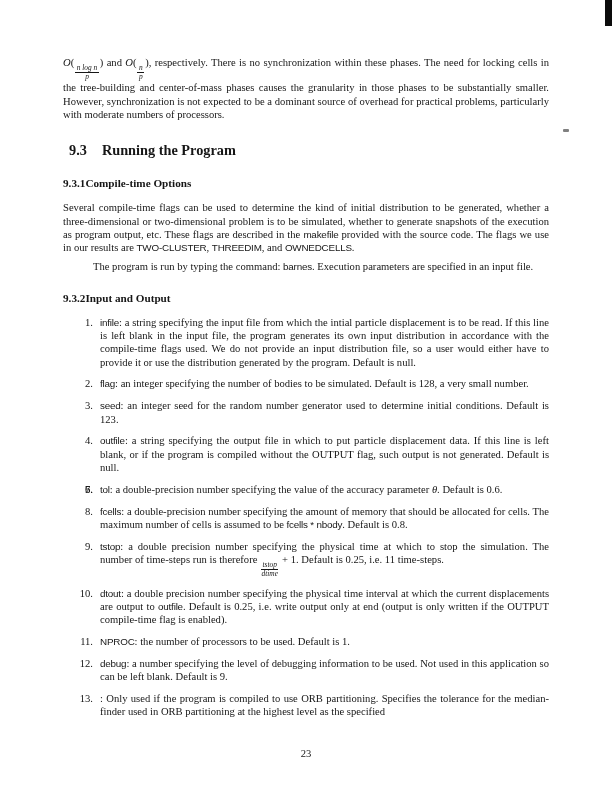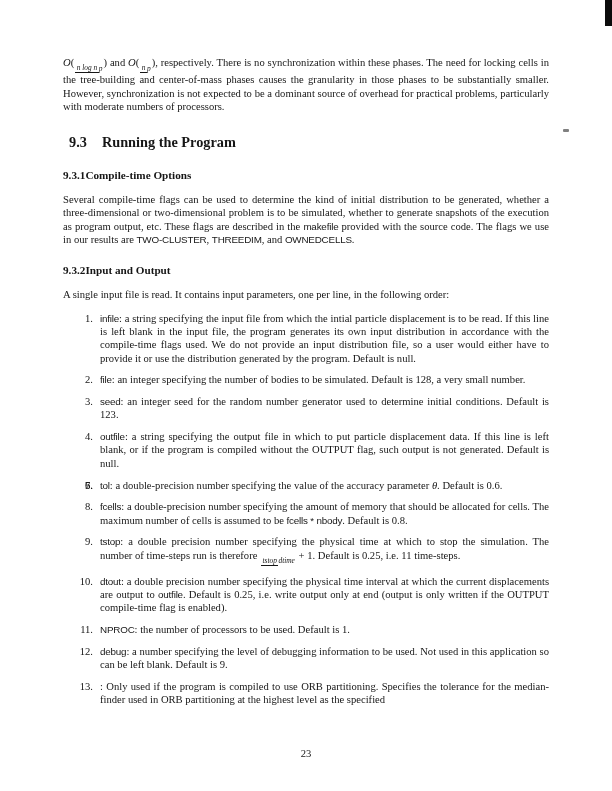--- a/index.html
+++ b/index.html
@@ -39,20 +39,21 @@
   }
   h2.subsec-head .sec-num { }
   .code {
     font-family: Liberation Sans, sans-serif;
     font-size: 0.93em;
     letter-spacing: -0.2px;
   }
   .i { font-style: italic; }
   .frac {
     display: inline-flex;
+    flex-direction: column;
     align-items: center;
     vertical-align: -0.55em;
     font-style: italic;
     font-size: 0.70em;
     line-height: 1.1;
     margin: 0 1px;
   }
   .frac .num { border-bottom: 0.8px solid #161616; padding: 0 1.5px; display: block; }
   .frac .den { display: block; }
   ol.param-list {
@@ -122,30 +123,30 @@
     <h1 class="sec-head">
       <span class="sec-num">9.3</span><span>Running the Program</span>
     </h1>
 
     <h2 class="subsec-head">
       <span class="sec-num">9.3.1</span><span>Compile-time Options</span>
     </h2>
 
     <p class="body-text"><span>Several compile-time flags can be used to determine the kind of initial distribution to be generated, whether a three-dimensional or two-dimensional problem is to be simulated, whether to generate snapshots of the execution as program output, etc. These flags are described in the </span><span class="code">makefile</span><span> provided with the source code. The flags we use in our results are </span><span class="code">TWO-CLUSTER</span><span>, </span><span class="code">THREEDIM</span><span>, and </span><span class="code">OWNEDCELLS</span><span>.</span></p>
 
+    <p class="body-text para-indent"><span>The program is run by typing the command: </span><span class="code">barnes</span><span>. Execution parameters are specified in an input file.</span></p>
 
     <h2 class="subsec-head">
       <span class="sec-num">9.3.2</span><span>Input and Output</span>
     </h2>
 
-    <p class="body-text">A single input file is read. It contains input parameters, one per line, in the following order:</p>
 
     <ol class="param-list">
       <li><span class="li-num">1.</span><span class="li-body"><span class="code">infile</span><span>: a string specifying the input file from which the intial particle displacement is to be read. If this line is left blank in the input file, the program generates its own input distribution in accordance with the compile-time flags used. We do not provide an input distribution file, so a user would either have to provide it or use the distribution generated by the program. Default is null.</span></span></li>
-      <li><span class="li-num">2.</span><span class="li-body"><span class="code">file</span><span>: an integer specifying the number of bodies to be simulated. Default is 128, a very small number.</span></span></li>
+      <li><span class="li-num">2.</span><span class="li-body"><span class="code">flag</span><span>: an integer specifying the number of bodies to be simulated. Default is 128, a very small number.</span></span></li>
       <li><span class="li-num">3.</span><span class="li-body"><span class="code">seed</span><span>: an integer seed for the random number generator used to determine initial conditions. Default is 123.</span></span></li>
       <li><span class="li-num">4.</span><span class="li-body"><span class="code">outfile</span><span>: a string specifying the output file in which to put particle displacement data. If this line is left blank, or if the program is compiled without the OUTPUT flag, such output is not generated. Default is null.</span></span></li>
       <li><span class="li-num">5.</span></li>
       <li><span class="li-num">6.</span></li>
       <li><span class="li-num">7.</span><span class="li-body"><span class="code">tol</span><span>: a double-precision number specifying the value of the accuracy parameter </span><span class="i">θ</span><span>. Default is 0.6.</span></span></li>
       <li><span class="li-num">8.</span><span class="li-body"><span class="code">fcells</span><span>: a double-precision number specifying the amount of memory that should be allocated for cells. The maximum number of cells is assumed to be </span><span class="code">fcells * nbody</span><span>. Default is 0.8.</span></span></li>
       <li><span class="li-num">9.</span><span class="li-body"><span class="code">tstop</span><span>: a double precision number specifying the physical time at which to stop the simulation. The number of time-steps run is therefore </span><span class="frac">
               <span class="num">tstop</span>
               <span class="den">dtime</span>
             </span><span> + 1. Default is 0.25, i.e. 11 time-steps.</span></span></li>

